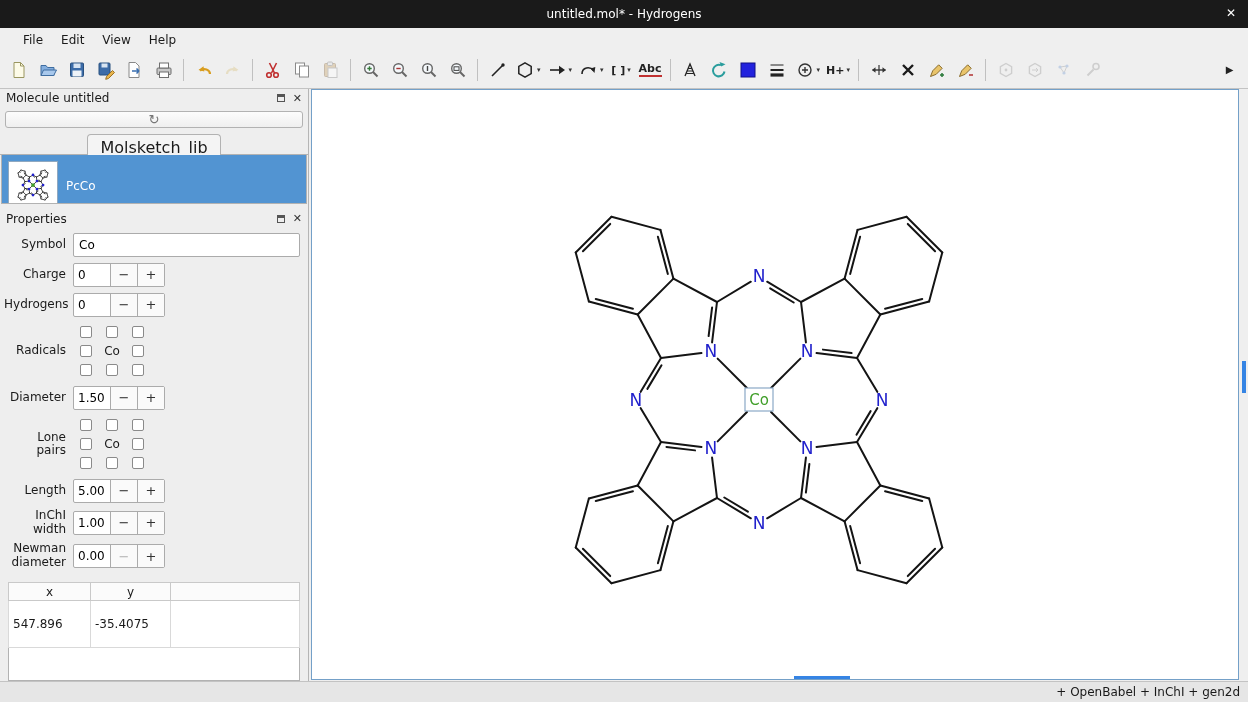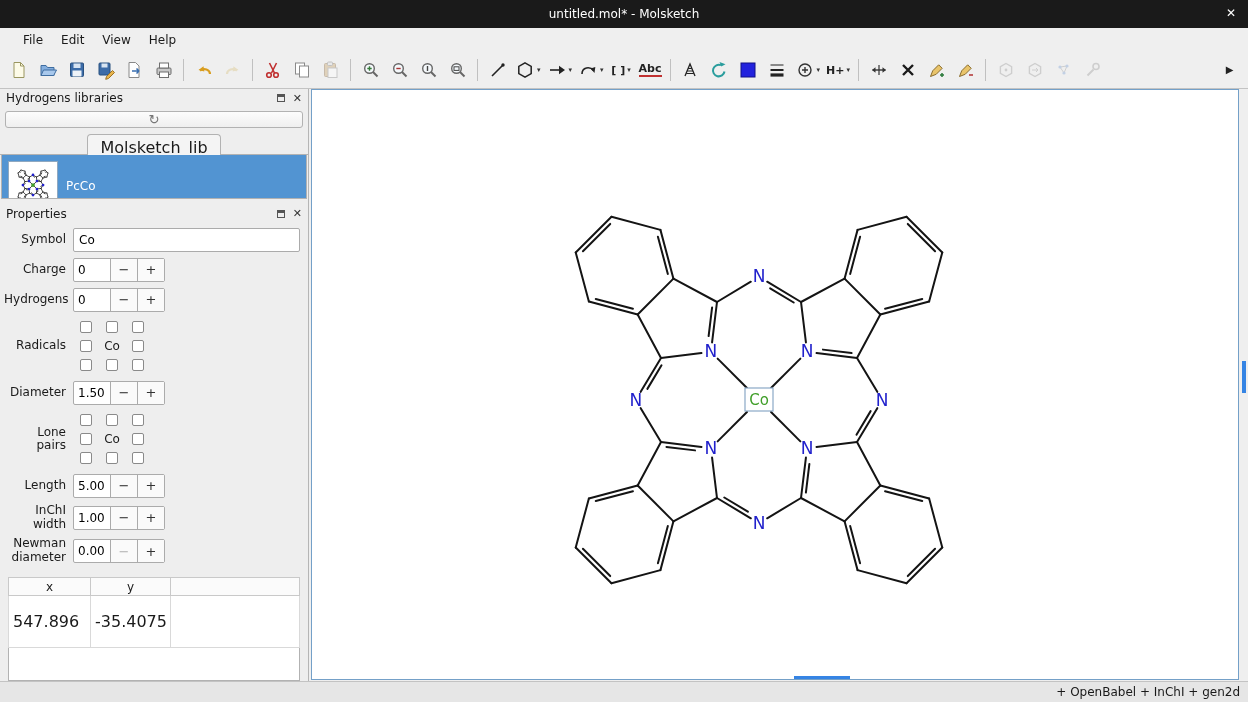--- a/index.html
+++ b/index.html
@@ -63,39 +63,39 @@
     border-left:1px solid #ababab; background:#fafafa; font-size:13px; color:#333; }
   .spin-btn.disabled { color:#b5b5b5; }
   .cgrid { display:grid; grid-template-columns:repeat(3,26px); grid-auto-rows:19px;
     align-items:center; justify-items:center; }
   .cbox { width:12px; height:12px; border:1px solid #8a8a8a; border-radius:2px; background:#fff; }
   .gcenter { font-size:12px; color:#1a1a1a; }
   
   .coords { border-collapse:collapse; margin:6px 8px 0 8px; width:292px; background:#fff;
     border:1px solid #b2b2b2; table-layout:fixed; }
   .coords th { font-weight:normal; border:1px solid #c9c9c9; height:18px; background:#fbfbfb; }
-  .coords td { border:1px solid #d9d9d9; height:19px; padding:16px 4px; font-size:16px; }
+  .coords td { border:1px solid #d9d9d9; height:19px; padding:16px 4px; font-size:12px; }
   .coords col.c1 { width:82px; } .coords col.c2 { width:80px; }
   .coords tr.blank td { border:none; height:16px; }
   
   .canvas-wrap { flex:1; position:relative; background:#efefef; }
   .canvas { position:absolute; left:2px; top:0; right:9px; bottom:1px; background:#fff;
     border:1px solid #74a0c8; overflow:hidden; }
   .hscroll { position:absolute; bottom:0; left:52%; width:56px; height:3px; background:#3584e4; }
   .vscroll { position:absolute; right:2px; top:272px; width:4px; height:32px; background:#3584e4; }
   svg text { font-family:"DejaVu Sans","Liberation Sans",sans-serif; }
   
   .statusbar { height:21px; background:#e6e6e6; border-top:1px solid #c3c3c3;
     display:flex; align-items:center; justify-content:flex-end; padding:10px 8px; font-size:12px; }
 </style>
 </head>
 <body>
 
 <div class="titlebar">
-  <span>untitled.mol* - Molsketch</span>
+  <span>untitled.mol* - Hydrogens</span>
   <span class="win-close">✕</span>
 </div>
 
 <div class="menubar">
   <span>File</span>
   <span>Edit</span>
   <span>View</span>
   <span>Help</span>
 </div>
 
@@ -392,21 +392,21 @@
     <div class="tbtn overflow-btn">
       <span class="ticon tglyph">▶</span>
     </div>
   </div>
 
 <div class="main">
 
   <div class="sidebar">
 
     <div class="sec-header">
-      <span class="sec-title">Hydrogens libraries</span>
+      <span class="sec-title">Molecule untitled</span>
       <span class="hdr-btns">
         <span class="float-btn"></span>
         <span class="close-btn">✕</span>
       </span>
     </div>
 
     <div class="refresh-btn">
       <span>↻</span>
     </div>
 

